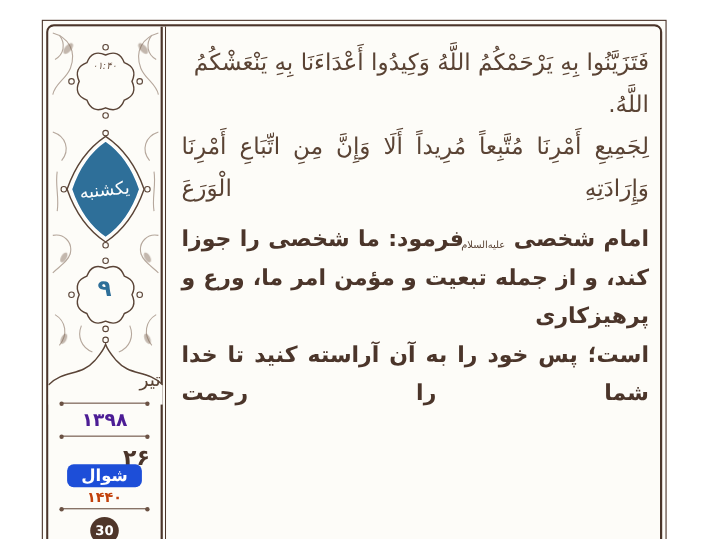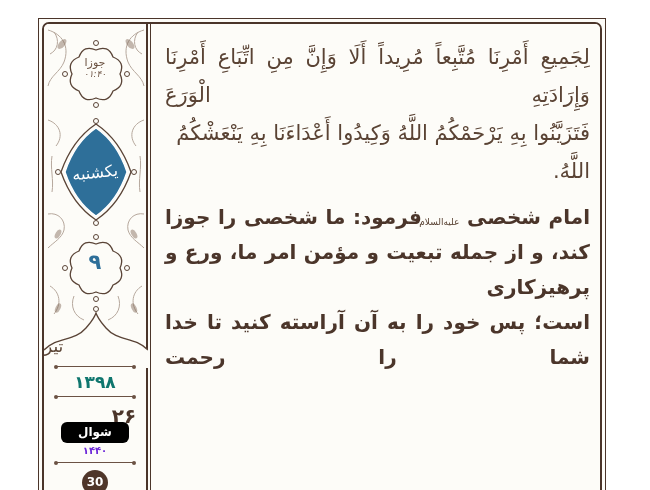--- a/index.html
+++ b/index.html
@@ -36,48 +36,48 @@
     position:absolute; top:128px; left:0; width:100%; height:40px;
     display:flex; align-items:center; justify-content:center;
     color:#ffffff; font-size:16px; transform:rotate(-6deg);
   }
   .solar-day {
     position:absolute; top:226px; left:0; width:100%;
     text-align:center; color:#2e6f99; font-size:21px; font-weight:bold;
   }
   .month-calli {
     position:absolute; top:312px; left:0; width:100%;
-    text-align:left; color:#5a4334; font-size:17px;
+    text-align:right; color:#5a4334; font-size:17px;
   }
   .divider { position:absolute; left:12px; right:12px; border-top:1px solid #6b5244; }
   .divider::before, .divider::after {
     content:''; position:absolute; top:-2.5px; width:4px; height:4px;
     border-radius:50%; background:#6b5244;
   }
   .divider::before { left:-2px; }
   .divider::after  { right:-2px; }
   .d1 { top:342px; } .d2 { top:372px; } .d3 { top:438px; }
 
   .solar-year {
     position:absolute; top:348px; left:0; width:100%;
-    text-align:center; color:#0f766e; font-size:17px; font-weight:bold;
+    text-align:center; color:#4c1d95; font-size:17px; font-weight:bold;
   }
   .lunar-day {
     position:absolute; top:380px; left:0; width:100%;
     text-align:center; color:#4b352a; font-size:20px; font-weight:bold;margin-left:29px;
   }
   .pill {
     position:absolute; top:398px; left:50%; transform:translateX(-50%);
-    width:68px; height:21px; background:#000000; border-radius:6px;
-    color:#ffffff; font-size:12px; font-weight:bold;
+    width:68px; height:21px; background:#1d4ed8; border-radius:6px;
+    color:#ffffff; font-size:15px; font-weight:bold;
     text-align:center; line-height:21px;
   }
   .lunar-year {
     position:absolute; top:421px; left:0; width:100%;
-    text-align:center; color:#6d28d9; font-size:10px; font-weight:bold;
+    text-align:center; color:#c2410c; font-size:13px; font-weight:bold;
   }
   .greg-badge {
     position:absolute; top:446px; left:50%; transform:translateX(-50%);
     width:26px; height:25px; background:#4f362a; border-radius:50%;
     color:#ffffff; font-size:12px; font-weight:bold;
     text-align:center; line-height:25px;
   }
 
   
   .main {
@@ -149,21 +149,20 @@
           <circle cx="90" cy="148" r="2.5" fill="#fdfcf8" stroke="#5a4437"></circle>
 
           <use href="#medallion" transform="translate(0,194)"></use>
 
           <path d="M0,344 L0,326 C14,312 30,318 42,304 C47,298 50,295 52,289 C54,295 57,298 62,304 C74,318 90,312 104,326 L104,344 Z" fill="#fdfcf8" stroke="none"></path>
           <path d="M0,326 C14,312 30,318 42,304 C47,298 50,295 52,289 C54,295 57,298 62,304 C74,318 90,312 104,326" fill="none" stroke="#5a4437" stroke-width="1.3"></path>
           <circle cx="52" cy="285" r="2.5" fill="#fdfcf8" stroke="#5a4437"></circle>
         </svg>
 
         <div class="zodiac">
-          <div class="zodiac-label">جوزا</div>
           <div class="zodiac-time">۰۱:۴۰</div>
         </div>
 
         <div class="weekday">یکشنبه</div>
         <div class="solar-day">۹</div>
         <div class="month-calli">تیر</div>
 
         <div class="divider d1"></div>
         <div class="solar-year">۱۳۹۸</div>
         <div class="divider d2"></div>
@@ -173,22 +172,22 @@
         <div class="lunar-year">۱۴۴۰</div>
 
         <div class="divider d3"></div>
         <div class="greg-badge">30</div>
       </div>
 
       <div class="vsep"></div>
 
       <div class="main">
         <div class="arabic">
+          <div class="a-line end-line">فَتَزَيَّنُوا بِهِ يَرْحَمْكُمُ اللَّهُ وَكِيدُوا أَعْدَاءَنَا بِهِ يَنْعَشْكُمُ اللَّهُ.</div>
           <div class="a-line just">لِجَمِيعِ أَمْرِنَا مُتَّبِعاً مُرِيداً أَلَا وَإِنَّ مِنِ اتِّبَاعِ أَمْرِنَا وَإِرَادَتِهِ الْوَرَعَ</div>
-          <div class="a-line end-line">فَتَزَيَّنُوا بِهِ يَرْحَمْكُمُ اللَّهُ وَكِيدُوا أَعْدَاءَنَا بِهِ يَنْعَشْكُمُ اللَّهُ.</div>
         </div>
 
         <div class="persian">
           <div class="p-line just">
             <span>امام شخصی</span>
             <span class="honorific">علیه‌السلام</span>
             <span>فرمود: ما شخصی را جوزا</span>
           </div>
           <div class="p-line just">کند، و از جمله تبعیت و مؤمن امر ما، ورع و پرهیزکاری</div>
           <div class="p-line just">است؛ پس خود را به آن آراسته کنید تا خدا شما را رحمت</div>

